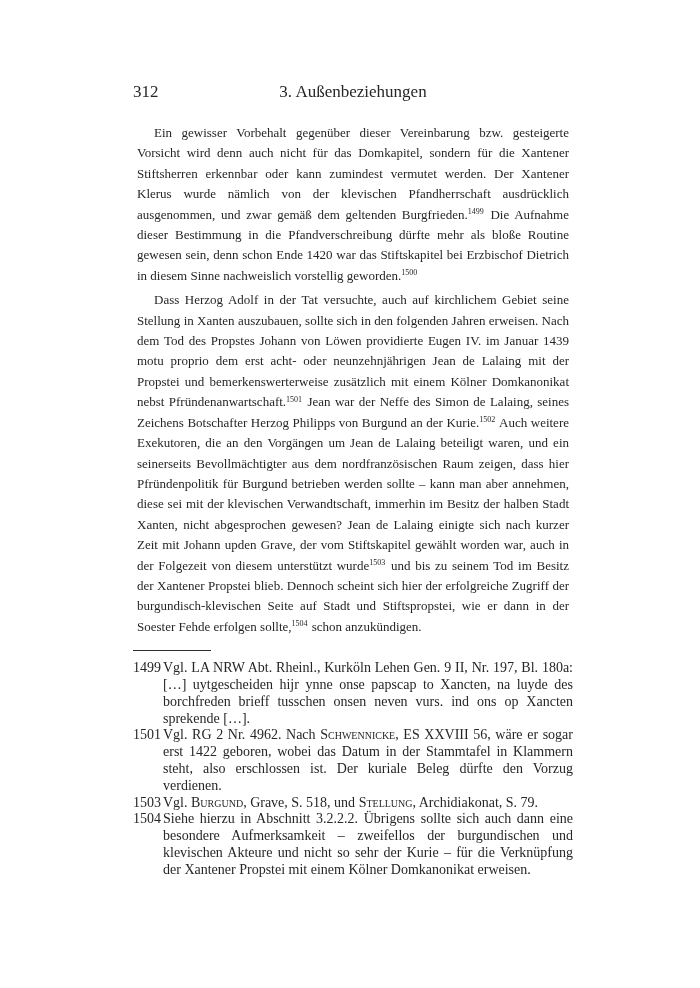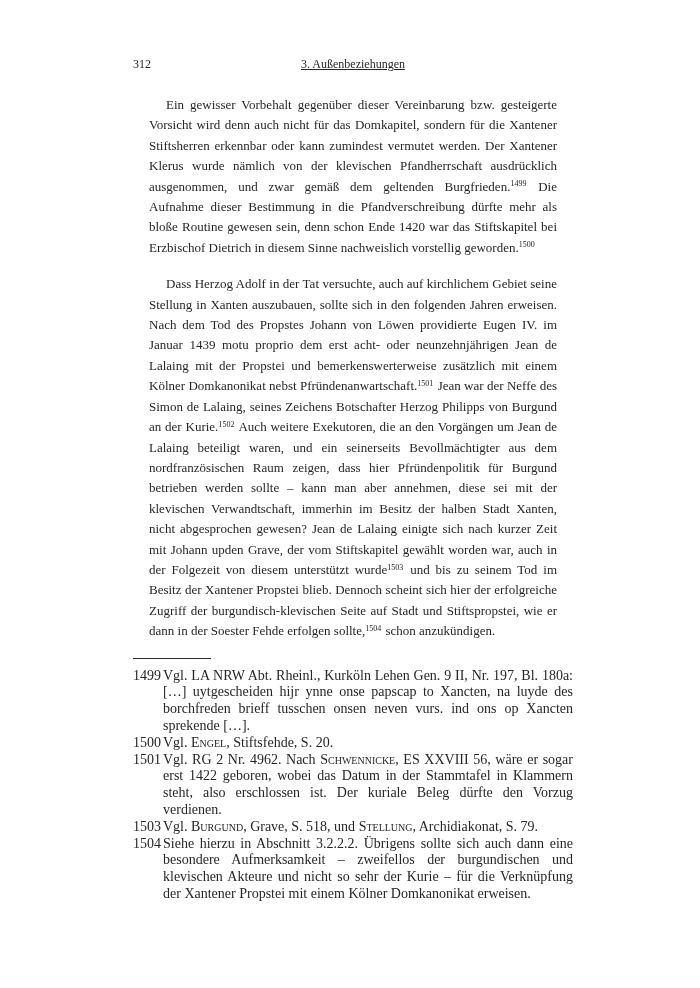--- a/index.html
+++ b/index.html
@@ -8,30 +8,29 @@
     background: #ffffff;
     font-family: "Liberation Serif", serif;
     color: #262626;
     -webkit-font-smoothing: antialiased;
   }
   .page { position: relative; width: 700px; height: 988px; overflow: hidden; }
   .type-area { position: absolute; left: 133px; top: 56px; width: 440px; }
 
   .running-header {
     position: relative;
-    font-size: 12px;
+    font-size: 17px;
     line-height: 16px;
     margin-bottom: 23px;
-    text-decoration: underline;
   }
   .page-num { position: absolute; left: 0; top: 0; }
-  .running-head-title { display: block; text-align: center; }
+  .running-head-title { display: block; text-align: center; margin-top: 28px; }
 
   .para {
-    margin: 16px;
+    margin: 4px;
     font-size: 13px;
     line-height: 20.4px;
     text-align: justify;
     text-indent: 17px;
     hyphens: auto; -webkit-hyphens: auto;
   }
   sup.fnref {
     font-size: 8px;
     line-height: 0;
     vertical-align: baseline;
@@ -71,20 +70,19 @@
 
     <div>
         <p class="para"><span>Ein gewisser Vorbehalt gegenüber dieser Vereinbarung bzw. gesteigerte Vorsicht wird denn auch nicht für das Domkapitel, sondern für die Xantener Stiftsherren erkennbar oder kann zumindest vermutet werden. Der Xantener Klerus wurde nämlich von der klevischen Pfandherrschaft ausdrücklich ausgenommen, und zwar gemäß dem geltenden Burgfrieden.</span><sup class="fnref">1499</sup><span> Die Aufnahme dieser Bestimmung in die Pfandverschreibung dürfte mehr als bloße Routine gewesen sein, denn schon Ende 1420 war das Stiftskapitel bei Erzbischof Dietrich in diesem Sinne nachweislich vorstellig geworden.</span><sup class="fnref">1500</sup></p>
         <p class="para"><span>Dass Herzog Adolf in der Tat versuchte, auch auf kirchlichem Gebiet seine Stellung in Xanten auszubauen, sollte sich in den folgenden Jahren erweisen. Nach dem Tod des Propstes Johann von Löwen providierte Eugen IV. im Januar 1439 </span><span class="it">motu proprio</span><span> dem erst acht- oder neunzehnjährigen Jean de Lalaing mit der Propstei und bemerkenswerterweise zusätzlich mit einem Kölner Domkanonikat nebst Pfründenanwartschaft.</span><sup class="fnref">1501</sup><span> Jean war der Neffe des Simon de Lalaing, seines Zeichens Botschafter Herzog Philipps von Burgund an der Kurie.</span><sup class="fnref">1502</sup><span> Auch weitere Exekutoren, die an den Vorgängen um Jean de Lalaing beteiligt waren, und ein seinerseits Bevollmächtigter aus dem nordfranzösischen Raum zeigen, dass hier Pfründenpolitik für Burgund betrieben werden sollte – kann man aber annehmen, diese sei mit der klevischen Verwandtschaft, immerhin im Besitz der halben Stadt Xanten, nicht abgesprochen gewesen? Jean de Lalaing einigte sich nach kurzer Zeit mit Johann upden Grave, der vom Stiftskapitel gewählt worden war, auch in der Folgezeit von diesem unterstützt wurde</span><sup class="fnref">1503</sup><span> und bis zu seinem Tod im Besitz der Xantener Propstei blieb. Dennoch scheint sich hier der erfolgreiche Zugriff der burgundisch-klevischen Seite auf Stadt und Stiftspropstei, wie er dann in der Soester Fehde erfolgen sollte,</span><sup class="fnref">1504</sup><span> schon anzukündigen.</span></p>
       </div>
 
     <hr class="fn-rule">
 
     <div>
         <div class="fn"><span class="fn-num">1499</span><span><span>Vgl. LA NRW Abt. Rheinl., Kurköln Lehen Gen. 9 II, Nr. 197, Bl. 180a: […] </span><span class="it">uytgescheiden hijr ynne onse papscap to Xancten, na luyde des borchfreden brieff tusschen onsen neven vurs. ind ons op Xancten sprekende</span><span> […].</span></span></div>
-        <div class="fn"><span class="fn-num">1500</span><span><span>Vgl. </span><span class="sc">Engel</span><span>, Stiftsfehde, S. 20.</span></span></div>
         <div class="fn"><span class="fn-num">1501</span><span><span>Vgl. RG 2 Nr. 4962. Nach </span><span class="sc">Schwennicke</span><span>, ES XXVIII 56, wäre er sogar erst 1422 geboren, wobei das Datum in der Stammtafel in Klammern steht, also erschlossen ist. Der kuriale Beleg dürfte den Vorzug verdienen.</span></span></div>
         <div class="fn"><span class="fn-num">1503</span><span><span>Vgl. </span><span class="sc">Burgund</span><span>, Grave, S. 518, und </span><span class="sc">Stellung</span><span>, Archidiakonat, S. 79.</span></span></div>
         <div class="fn"><span class="fn-num">1504</span><span><span>Siehe hierzu in Abschnitt 3.2.2.2. Übrigens sollte sich auch dann eine besondere Aufmerksamkeit – zweifellos der burgundischen und klevischen Akteure und nicht so sehr der Kurie – für die Verknüpfung der Xantener Propstei mit einem Kölner Domkanonikat erweisen.</span></span></div>
       </div>
 
   </div>
 </div>
 
 </body></html>

